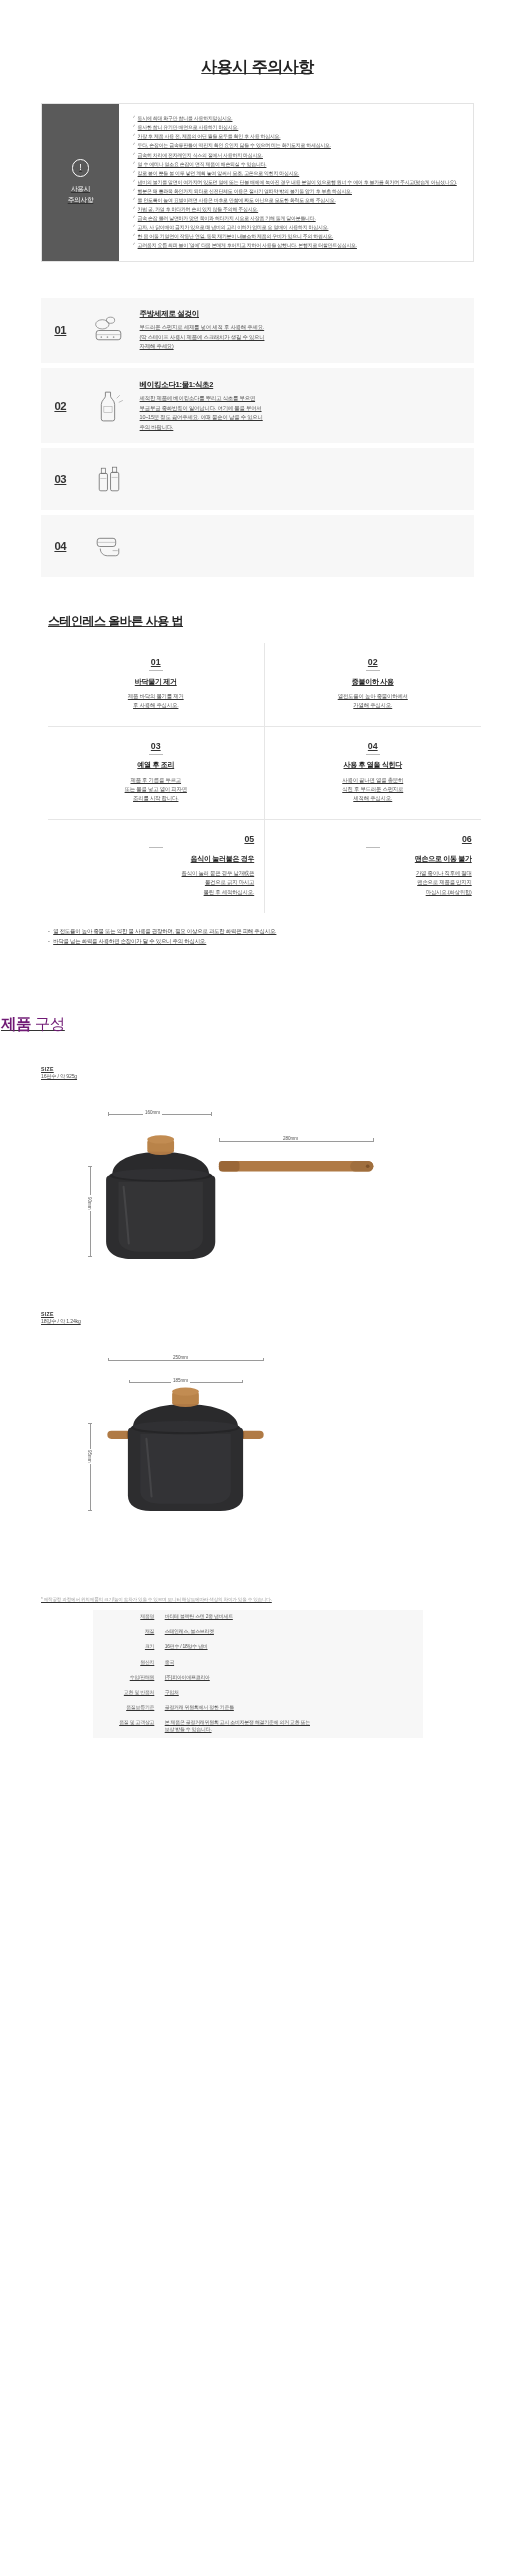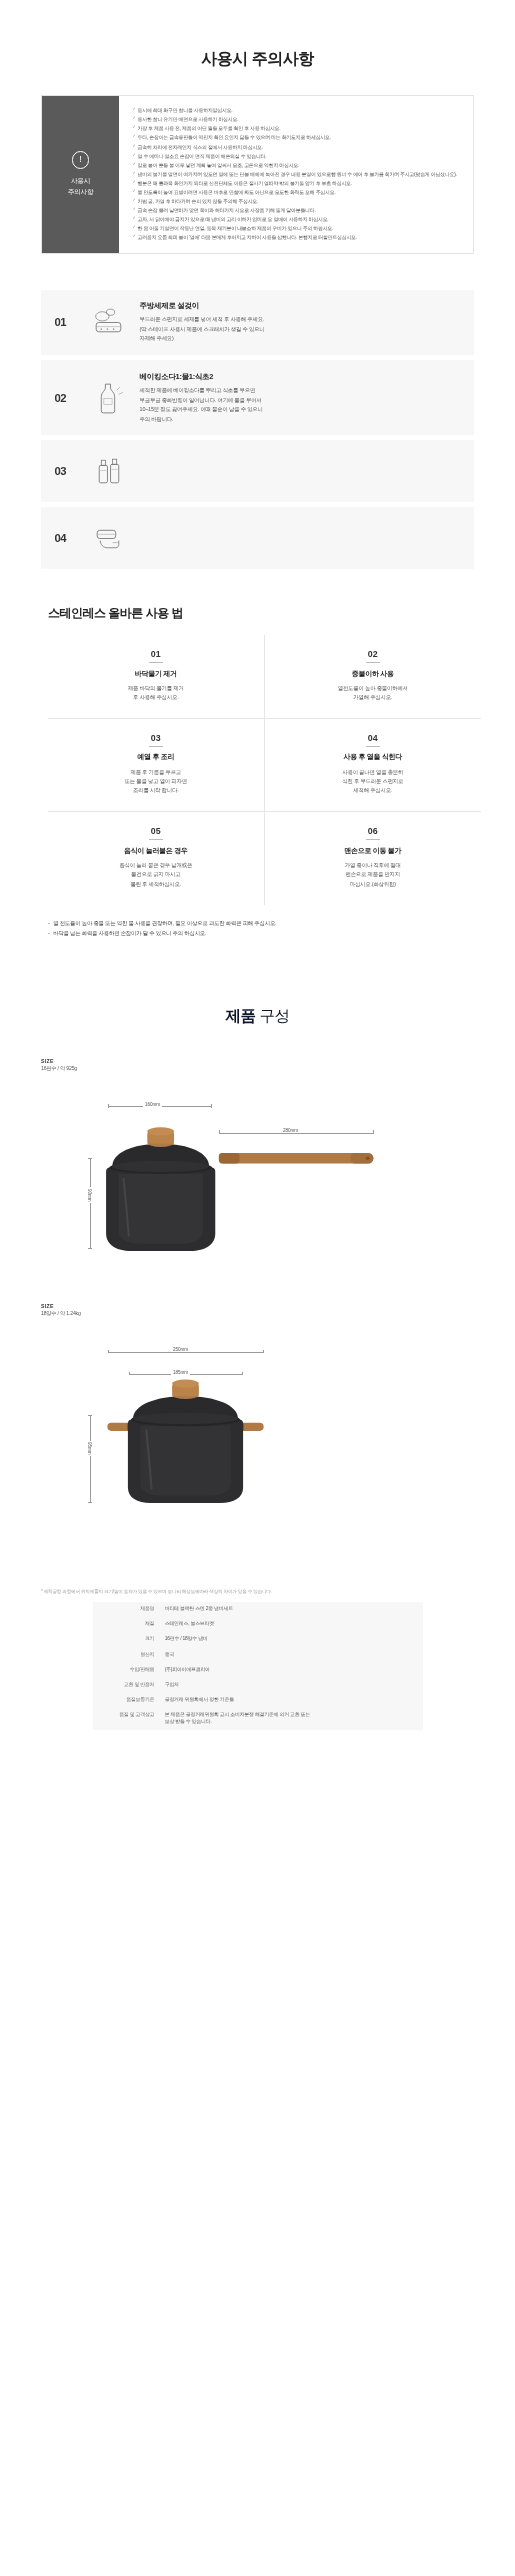--- a/index.html
+++ b/index.html
@@ -3,21 +3,21 @@
 <meta charset="utf-8">
 <style>
   * { box-sizing: border-box; margin: 0; padding: 0; }
   body {
     width: 515px;
     background: #ffffff;
     font-family: "Liberation Sans", sans-serif;
     color: #333;
     -webkit-font-smoothing: antialiased;
   }
-  .page { width: 513px; margin: 0 auto; position: relative; }
+  .page { width: 513px; margin: 8px auto; position: relative; text-decoration: underline; }
 
   
   .sec-caution { padding: 49px 0 0 0; }
   .big-title {
     text-align: center;
     font-size: 16px;
     font-weight: 700;
     letter-spacing: -0.5px;
     color: #222;
     margin-bottom: 25px;
@@ -106,36 +106,36 @@
     width: 433px; margin: 0 auto;
     display: grid;
     grid-template-columns: 1fr 1fr;
   }
   .use-cell {
     padding: 13.4px 9.3px 15.5px 9.3px;
     text-align: center;
     border-bottom: 0.5px solid #e6e6e6;
   }
   .use-cell.col-left { border-right: 0.5px solid #e6e6e6; }
-  .use-cell.last-row { border-bottom: none; }
+  .use-cell.last-row { border-bottom: none; text-align: right; }
   .use-num { font-size: 8.8px; font-weight: 700; color: #333; margin-bottom: 3.1px; }
   .use-rule { width: 14.4px; height: 0.5px; background: #bbb; margin: 0 auto 6.2px auto; }
   .use-head { font-size: 7px; font-weight: 700; color: #222; margin-bottom: 5.2px; letter-spacing: -0.3px; }
   .use-desc { font-size: 5.4px; line-height: 1.75; color: #555; letter-spacing: -0.2px; white-space: pre-line; }
 
   .use-notes { width: 433px; margin: 13.4px auto 0 auto; }
   .use-notes p {
     font-size: 5.4px; line-height: 1.9; color: #444; letter-spacing: -0.2px;
     padding-left: 5.2px; position: relative;
   }
   .use-notes p:before { content: "-"; position: absolute; left: 0; top: 0; }
 
   
   .sec-comp { padding: 67px 0 0 0; }
-  .comp-title { text-align: center; font-size: 15.5px; letter-spacing: -0.5px; color: #0f172a; margin-bottom: 31px; }
+  .comp-title { font-size: 15.5px; letter-spacing: -0.5px; color: #701a75; margin-bottom: 31px; }
   .comp-title b { font-weight: 700; }
   .comp-title span { font-weight: 400; }
 
   .size-block { width: 433px; margin: 0 auto; }
   .size-label { font-size: 5.2px; font-weight: 700; color: #333; letter-spacing: 0.3px; }
   .size-value { font-size: 5.2px; color: #555; margin-top: 1.5px; letter-spacing: -0.2px; }
 
   .prod-stage { width: 433px; margin: 9.3px auto 0 auto; position: relative; }
 
   

